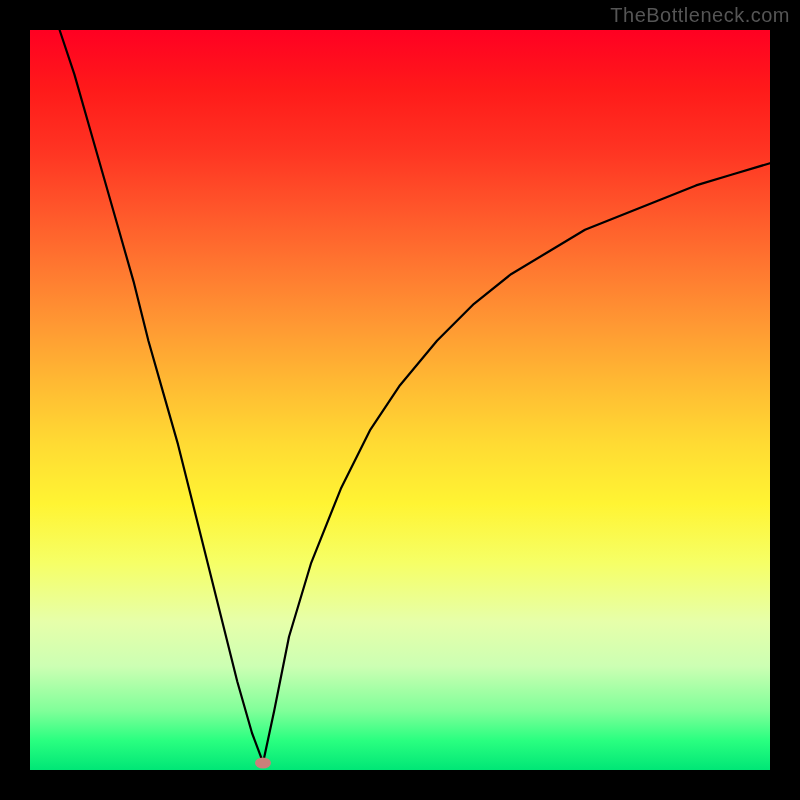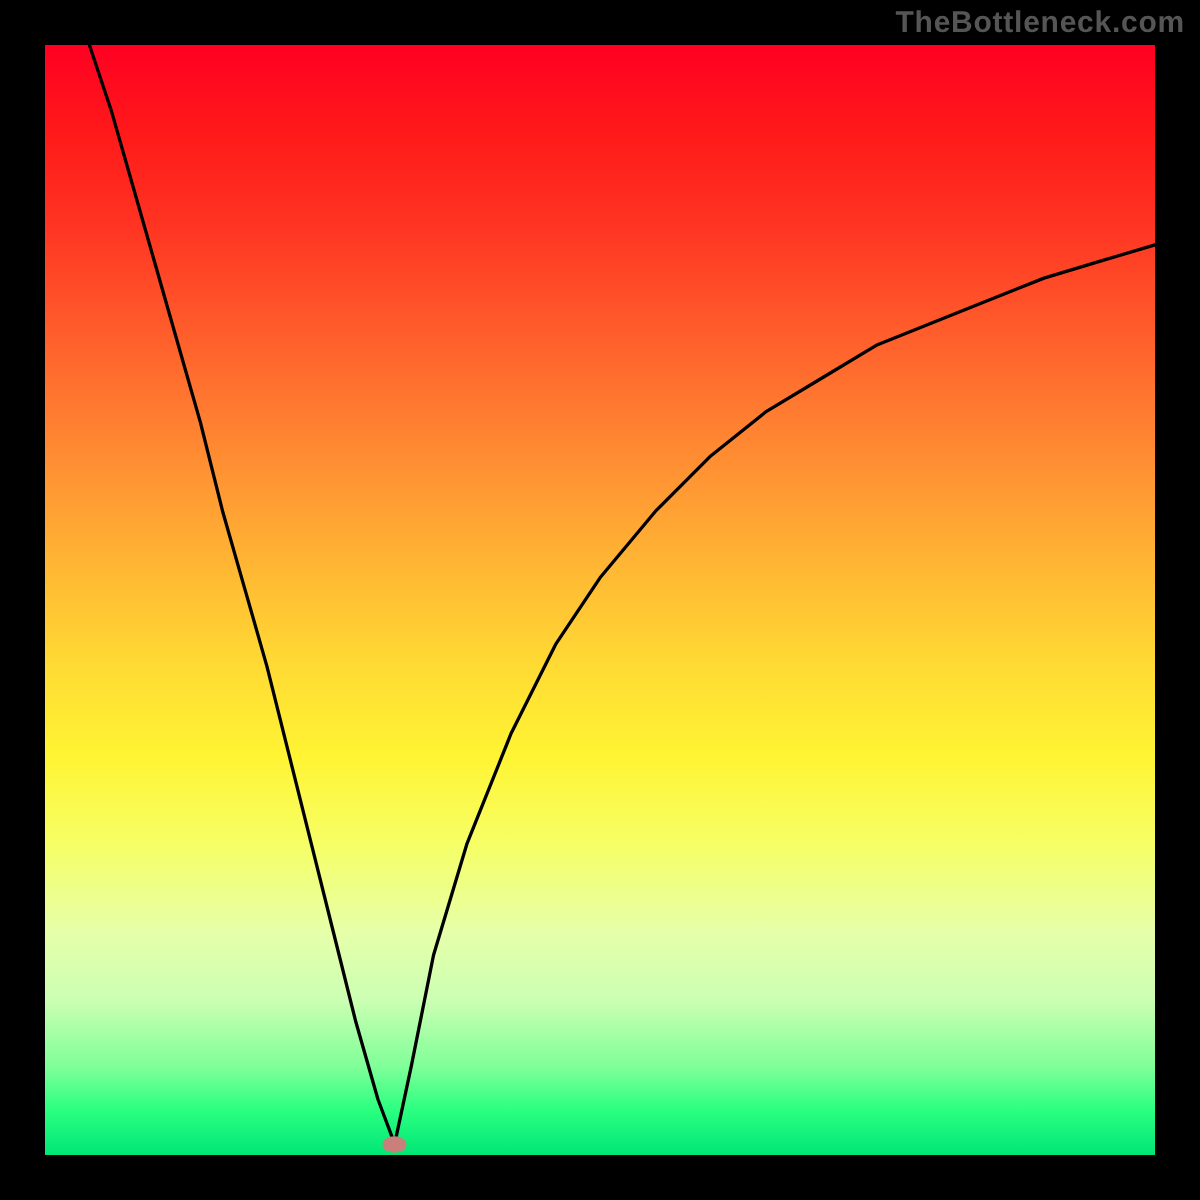--- a/index.html
+++ b/index.html
@@ -16,21 +16,21 @@
     width: 800px;
     height: 800px;
     background: #000;
   }
   .watermark {
     position: absolute;
     top: 4px;
     right: 10px;
     color: #555;
     font-size: 20px;
-    font-weight: 700;
+    font-weight: 400;
     letter-spacing: 0.5px;
     user-select: none;
     z-index: 5;
   }
   .plot-area {
     position: absolute;
     left: 30px;
     top: 30px;
     width: 740px;
     height: 740px;

